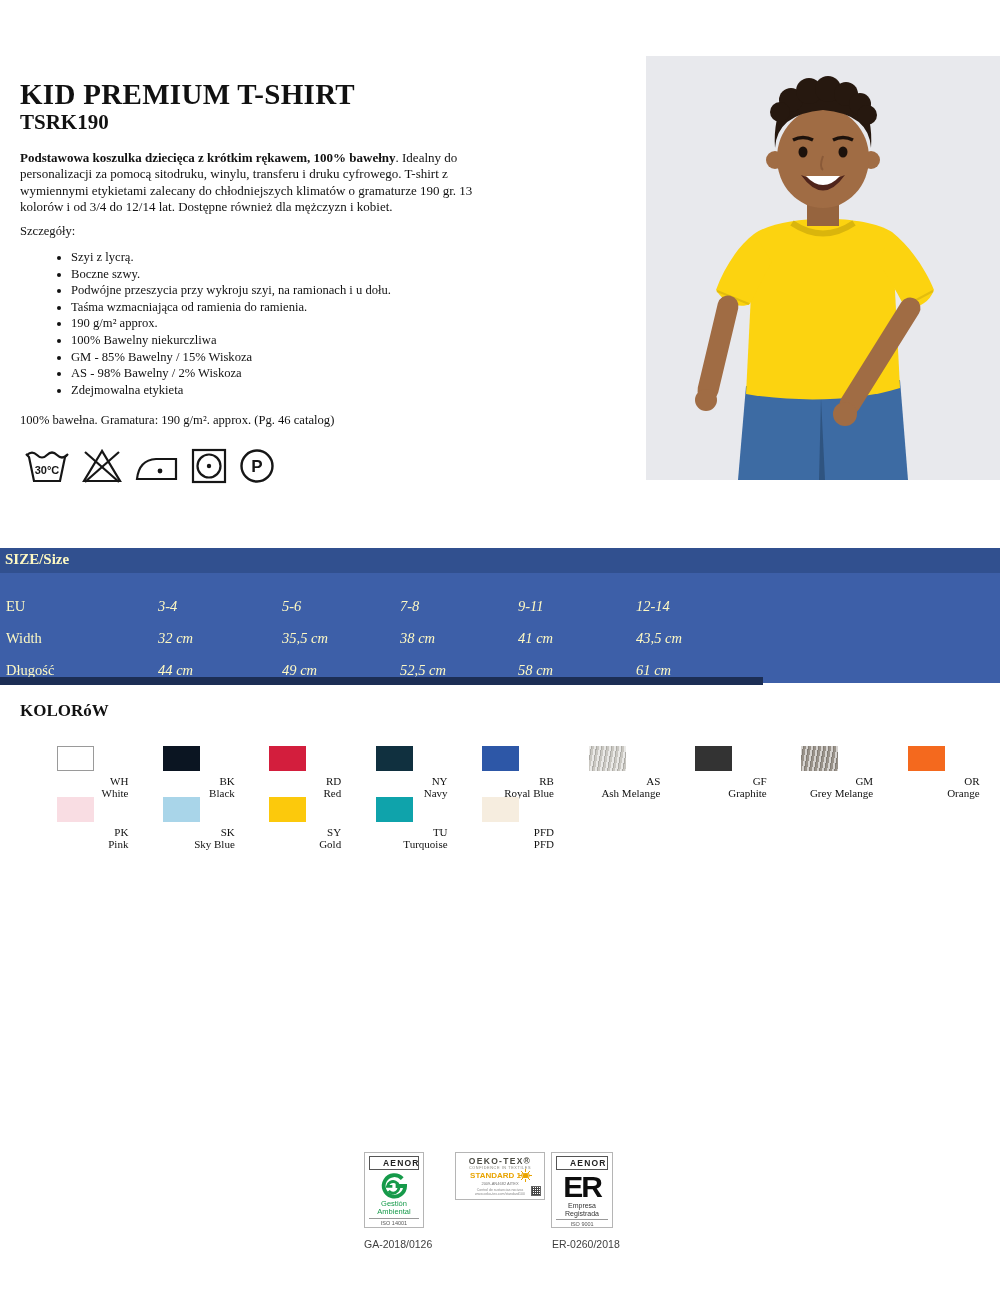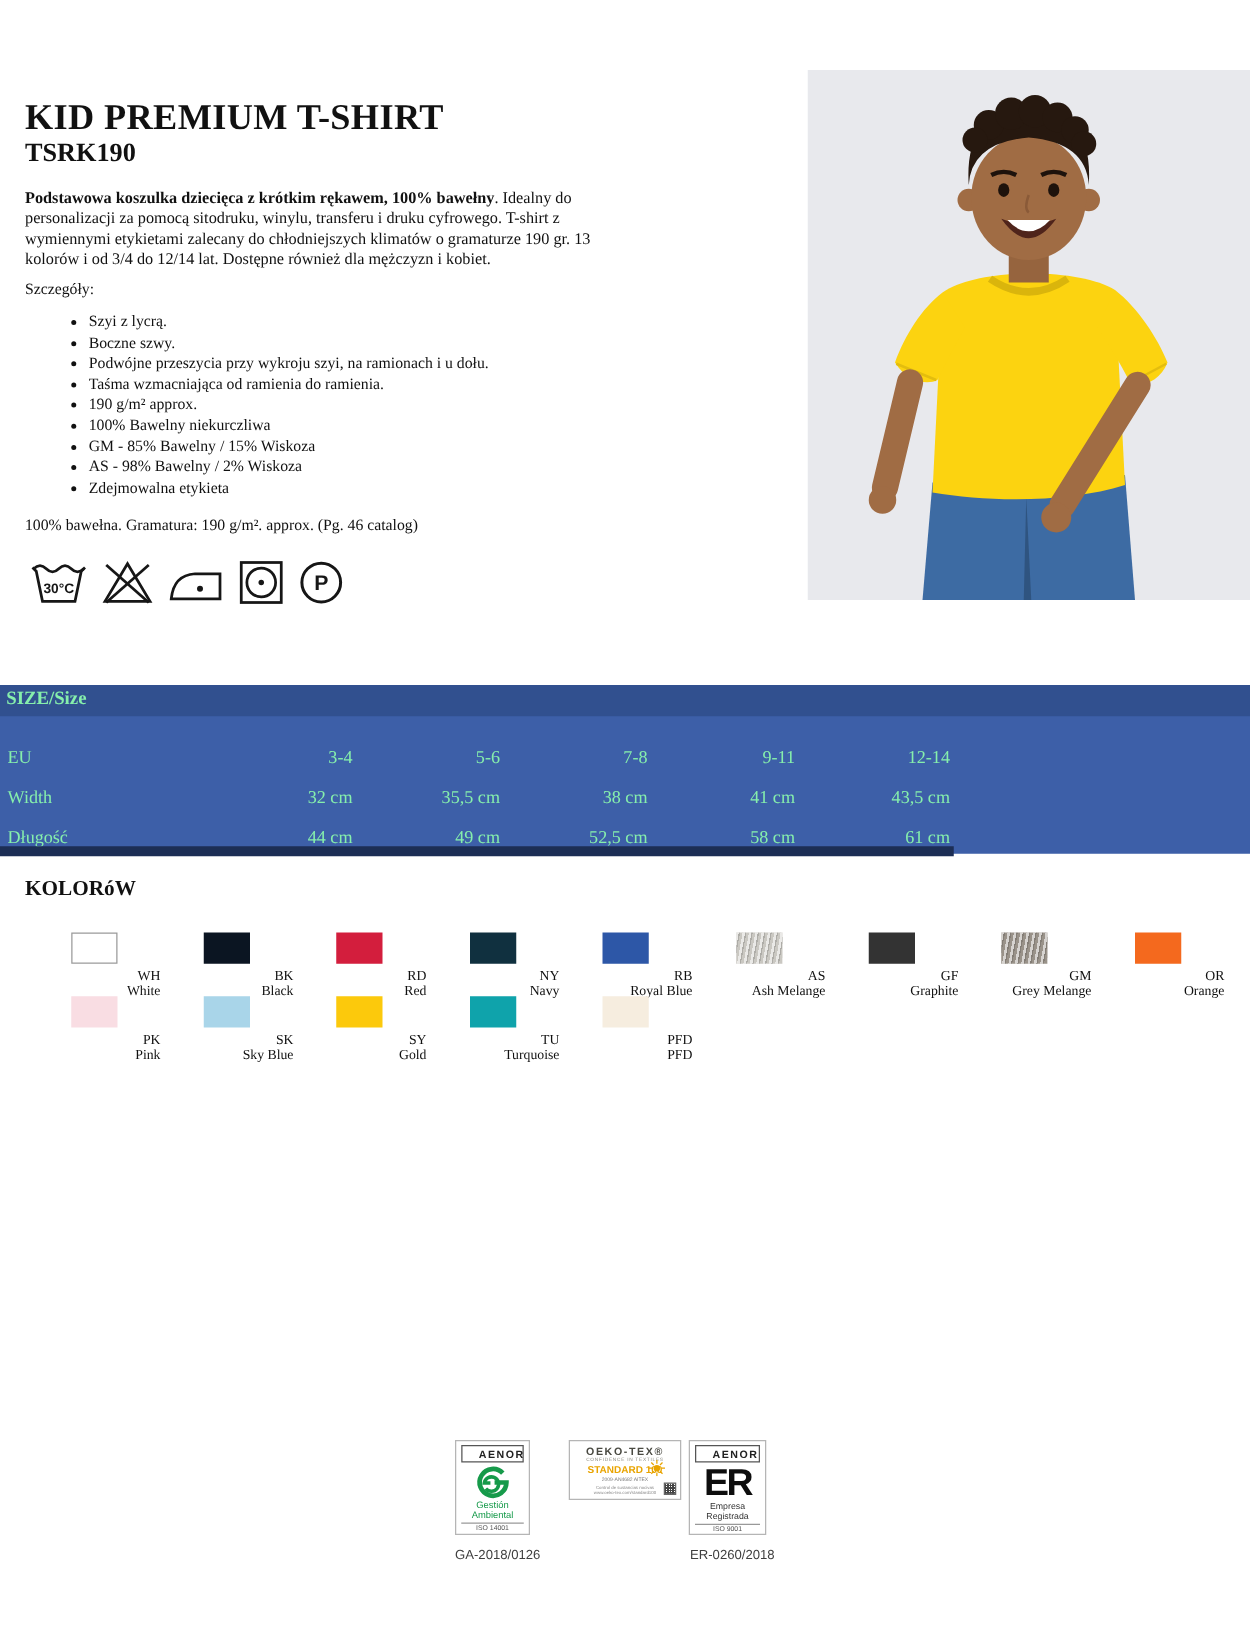--- a/index.html
+++ b/index.html
@@ -24,26 +24,26 @@
   
   .pack-row { position:absolute; left:22px; top:487px; display:flex; align-items:flex-end; gap:10px; }
   .pack-label { font-size:13.5px; line-height:14px; padding-bottom:2px; }
   .pack-ico { color:#3a5ca8; }
 
   
   .photo { position:absolute; left:646px; top:56px; width:354px; height:424px; }
   .photo svg { display:block; }
 
   
-  .size-table { position:absolute; left:0; top:548px; width:1000px; height:135px; color:#86efac; }
+  .size-table { position:absolute; left:0; top:548px; width:1000px; height:135px; color:#fef9c3; }
   .size-table-header { height:25px; font-size:15px; font-weight:bold; padding:3px 0 0 5px; }
   .size-rows { margin-top:17px; }
   .size-row { display:grid; grid-template-columns:158px 124px 118px 118px 118px 124px; height:32px; align-items:center; font-size:14.5px; }
   .size-row .lbl { padding-left:6px; text-align:left; }
-  .size-row .cell { text-align:right; }
+  .size-row .cell { text-align:left;font-style:italic; }
   .table-underline { position:absolute; left:0; top:677px; width:763px; height:8px; }
 
   
   .colors-heading { position:absolute; left:20px; top:701px; font-size:17px; font-weight:bold; }
   .swatch-grid { position:absolute; left:22px; display:grid; grid-template-columns:repeat(9,106.4px); }
   .swatch-grid.row1 { top:746px; }
   .swatch-grid.row2 { top:797px; }
   .swatch { text-align:right; }
   .chip { width:37px; height:25px; margin:0 auto; }
   .chip.bordered { border:1px solid #9a9a9a; }

